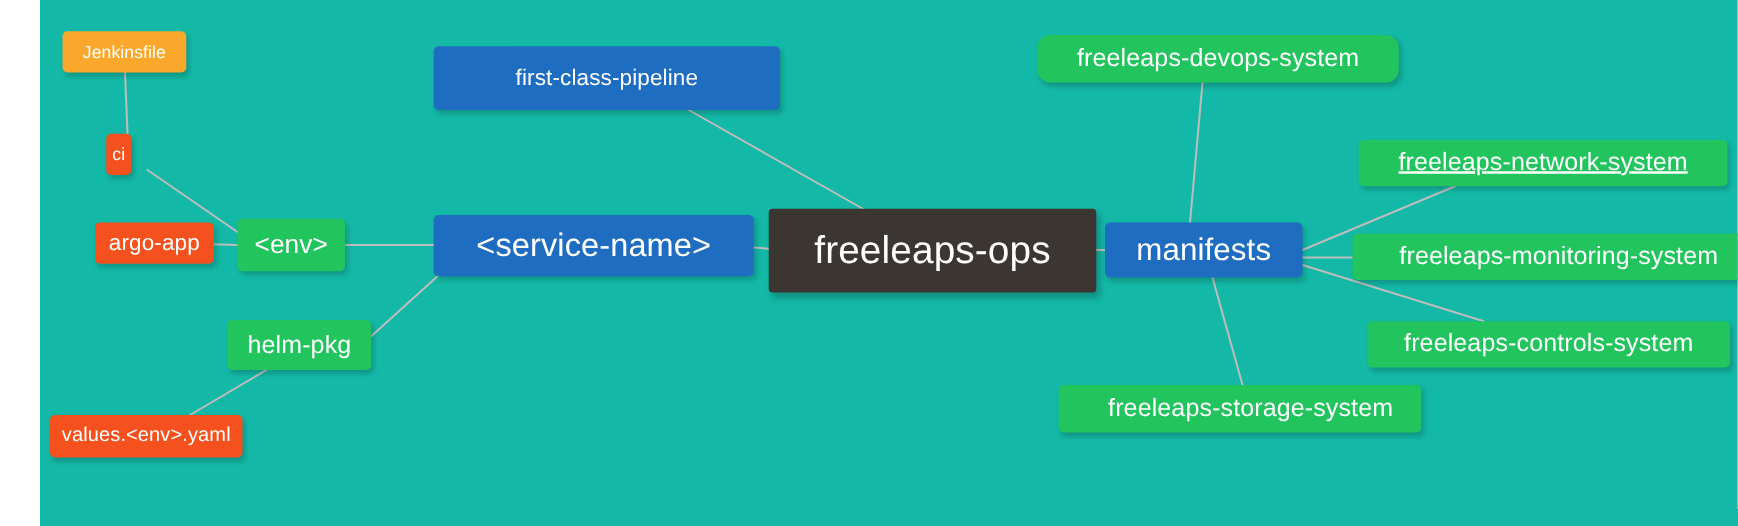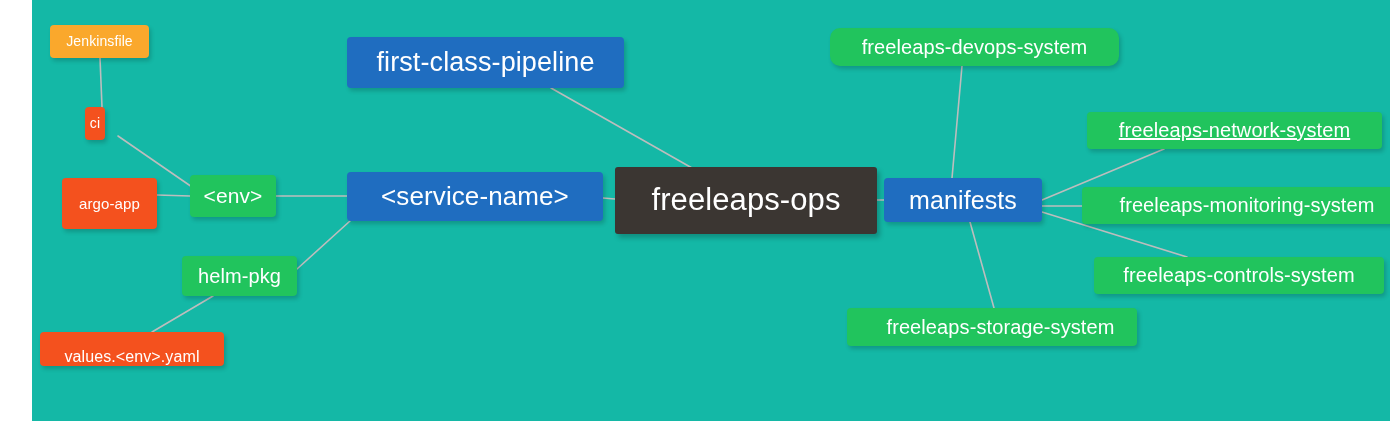--- a/index.html
+++ b/index.html
@@ -62,33 +62,33 @@
       <path d="M 938,222 L 962,308" stroke="#bdbdbd" stroke-width="1.6" fill="none" stroke-linecap="round"></path>
     </svg>
 
   <div id="node-layer">
       <div class="node" style="left: 18px; top: 25px; width: 99px; height: 33px; background: rgb(250, 168, 44); font-size: 14px; color: rgb(255, 255, 255);">
         <span>Jenkinsfile</span>
       </div>
       <div class="node" style="left: 53px; top: 107px; width: 18px; height: 33px; background: rgb(244, 81, 30); font-size: 14px; color: rgb(255, 255, 255);">
         <span>ci</span>
       </div>
-      <div class="node" style="left: 30px; top: 178px; width: 95px; height: 51px; background: rgb(244, 81, 30); font-size: 15px; color: rgb(255, 255, 255);">
+      <div class="node" style="left: 44px; top: 178px; width: 95px; height: 33px; background: rgb(244, 81, 30); font-size: 18px; color: rgb(255, 255, 255);">
         <span>argo-app</span>
       </div>
       <div class="node" style="left: 158px; top: 175px; width: 86px; height: 42px; background: rgb(33, 196, 93); font-size: 21px; color: rgb(255, 255, 255);">
         <span>&lt;env&gt;</span>
       </div>
       <div class="node" style="left: 150px; top: 256px; width: 115px; height: 40px; background: rgb(33, 196, 93); font-size: 20px; color: rgb(255, 255, 255);">
         <span>helm-pkg</span>
       </div>
-      <div class="node" style="left: 8px; top: 332px; width: 184px; height: 34px; background: rgb(244, 81, 30); font-size: 16px; color: rgb(255, 255, 255); align-items: flex-end;">
+      <div class="node" style="left: 8px; top: 332px; width: 154px; height: 34px; background: rgb(244, 81, 30); font-size: 16px; color: rgb(255, 255, 255);">
         <span>values.&lt;env&gt;.yaml</span>
       </div>
-      <div class="node" style="left: 315px; top: 37px; width: 277px; height: 51px; background: rgb(31, 109, 192); font-size: 27px; color: rgb(255, 255, 255);">
+      <div class="node" style="left: 315px; top: 37px; width: 277px; height: 51px; background: rgb(31, 109, 192); font-size: 18px; color: rgb(255, 255, 255);">
         <span>first-class-pipeline</span>
       </div>
       <div class="node" style="left: 315px; top: 172px; width: 256px; height: 49px; background: rgb(31, 109, 192); font-size: 26px; color: rgb(255, 255, 255);">
         <span>&lt;service-name&gt;</span>
       </div>
       <div class="node root" style="left: 583px; top: 167px; width: 262px; height: 67px; background: rgb(59, 54, 50); font-size: 31px; color: rgb(255, 255, 255);">
         <span>freeleaps-ops</span>
       </div>
       <div class="node" style="left: 852px; top: 178px; width: 158px; height: 44px; background: rgb(31, 109, 192); font-size: 25px; color: rgb(255, 255, 255);">
         <span>manifests</span>

